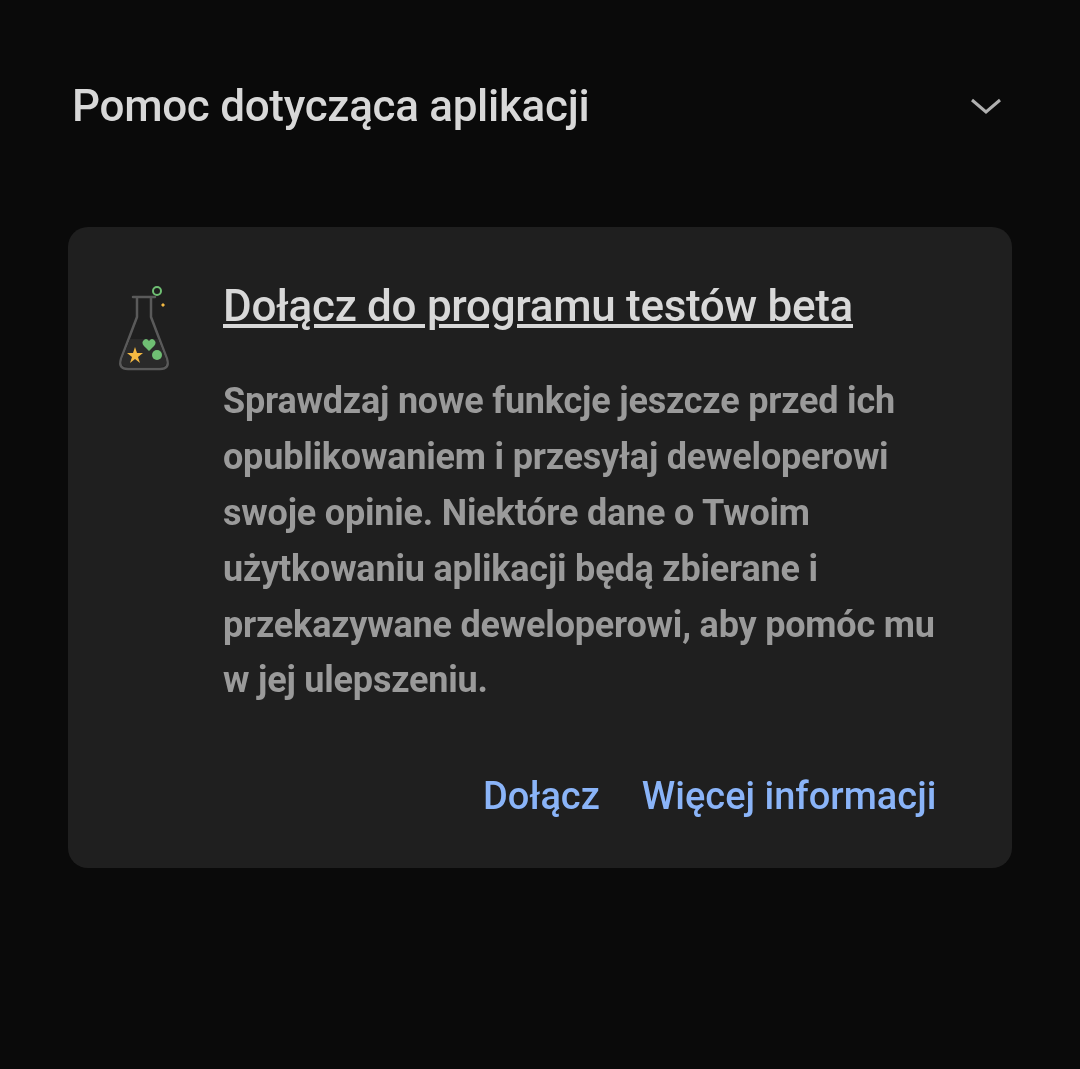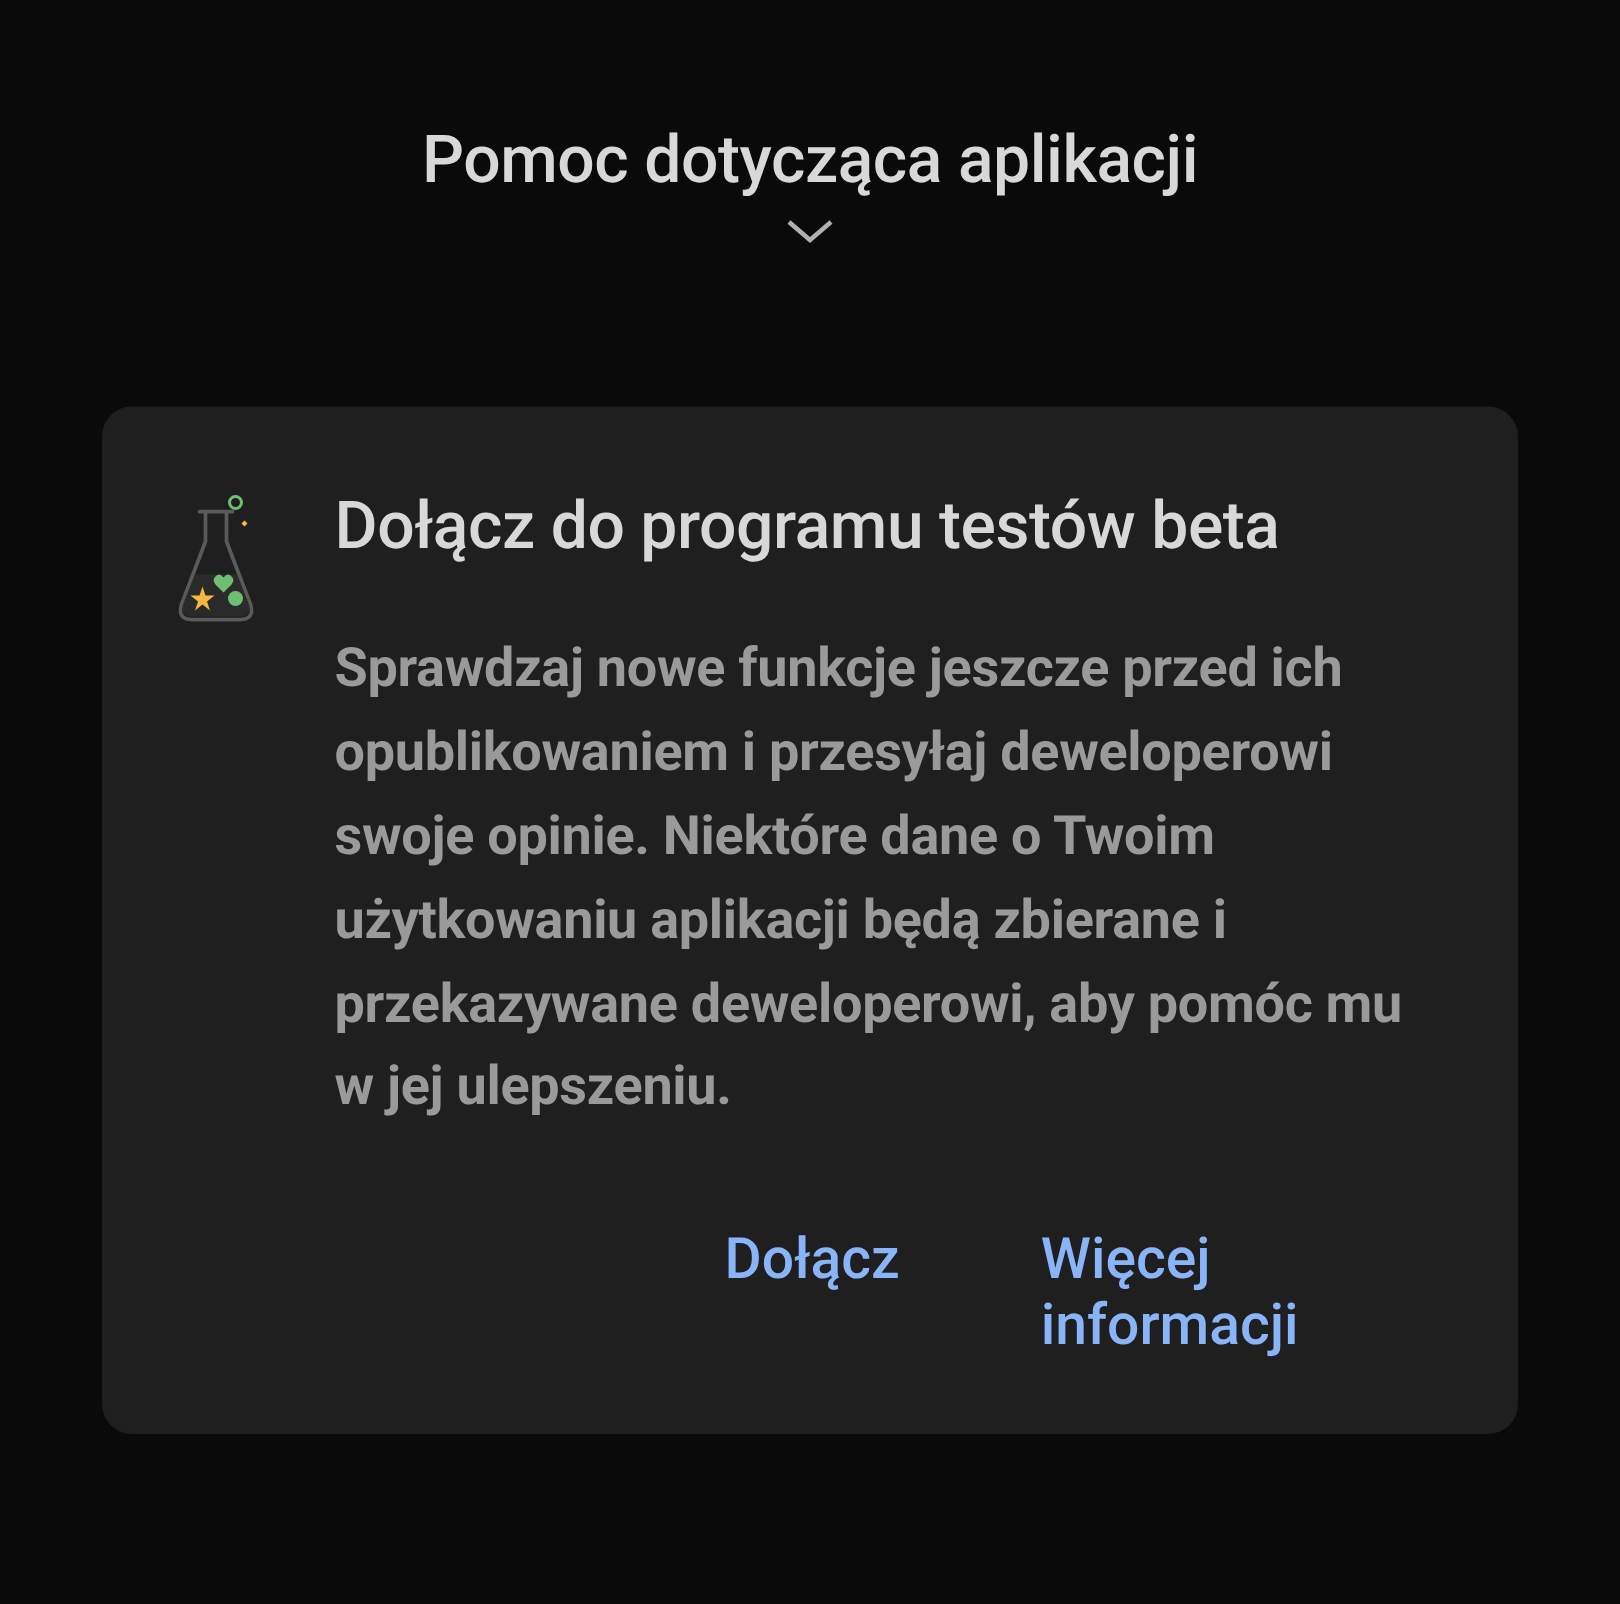--- a/index.html
+++ b/index.html
@@ -17,21 +17,20 @@
     }
     .container {
       padding: 70px 60px 0 60px;
     }
     .section-header {
       display: flex;
       justify-content: space-between;
       align-items: center;
       padding: 10px 12px 10px 12px;
       margin-bottom: 85px;
-      flex-direction: column;
     }
     .section-title {
       font-size: 44px;
       font-weight: 500;
       color: #d8d8d8;
       letter-spacing: -0.3px;
     }
     .chevron {
       width: 44px;
       height: 44px;
@@ -68,32 +67,33 @@
     .card-text {
       flex: 1;
     }
     .card-title {
       font-size: 44px;
       font-weight: 500;
       color: #d8d8d8;
       line-height: 1.35;
       letter-spacing: -0.3px;
       margin-bottom: 38px;
+      text-decoration: underline;
     }
     .card-description {
       font-size: 36px;
       font-weight: 700;
       color: #9a9a9a;
       line-height: 1.55;
       letter-spacing: -0.2px;
     }
     .card-actions {
       display: flex;
       justify-content: flex-start;
-      gap: 94px;
+      gap: 42px;
       margin-top: 65px;
       padding-left: 370px;
     }
     .card-button {
       font-size: 38px;
       font-weight: 500;
       color: #8ab4f8;
       cursor: pointer;
       letter-spacing: 0px;
     }

